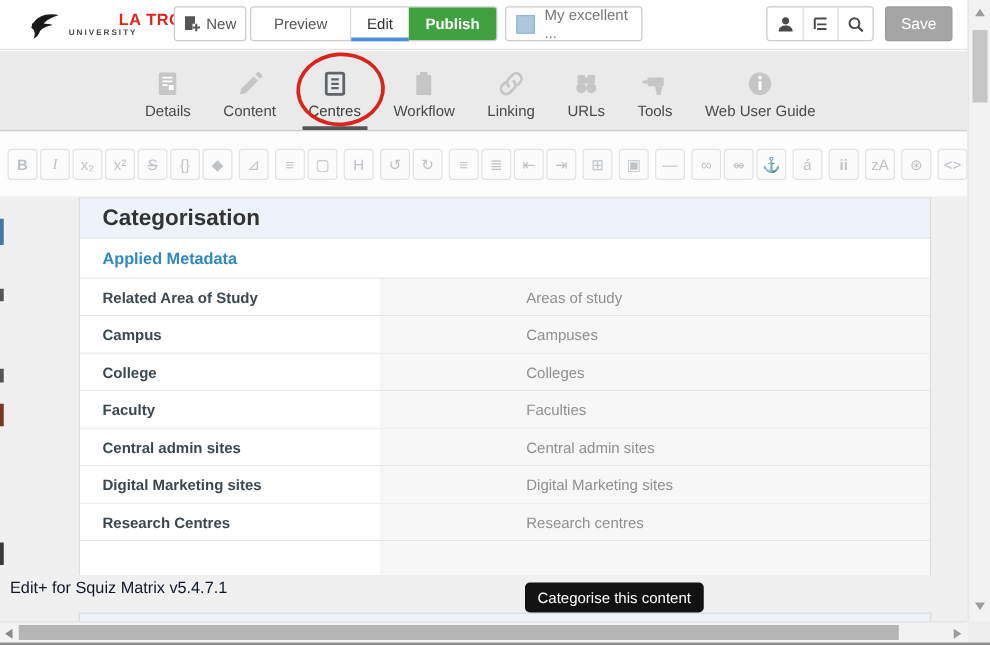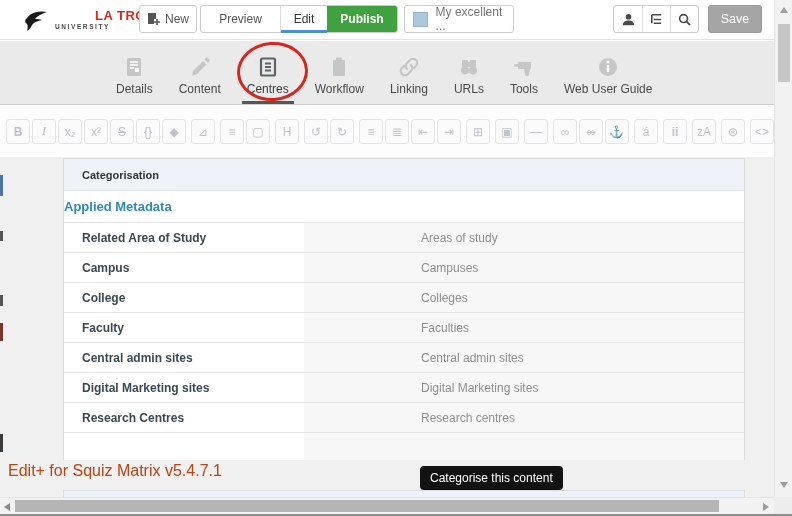--- a/index.html
+++ b/index.html
@@ -44,29 +44,29 @@
   .tb-group { display:flex; }
   .tb-group + .tb-group { margin-left:3px; }
   .tb-btn { width:24px; height:25px; margin-right:2px; background:#fbfbfb; border:1px solid #e4e4e4; border-radius:3px; color:#bfc3c7; font-size:12px; display:flex; align-items:center; justify-content:center; cursor:pointer; font-family:"Liberation Sans", sans-serif; overflow:hidden; white-space:nowrap; }
   .tb-btn.b { font-weight:bold; }
   .tb-btn.i { font-style:italic; font-family:"Liberation Serif", serif; }
   .tb-btn.st { text-decoration:line-through; }
 
   
   .content { position:absolute; left:0; top:157px; width:774px; height:340px; background:#f0f0f0; }
   .panel { position:absolute; left:63px; top:1px; width:682px; background:#fff; border:1px solid #dcdcdc; border-bottom:none; }
-  .p-header { height:32px; background:#eef3f9; border-bottom:1px solid #dde3ea; display:flex; align-items:center; padding-left:18px; font-size:11px; font-weight:bold; color:#333; }
-  .p-link-row { height:32px; background:#fff; border-bottom:1px solid #e6e6e6; display:flex; align-items:center; }
+  .p-header { height:32px; background:#eef3f9; border-bottom:1px solid #dde3ea; display:flex; align-items:center; padding-left:18px; font-size:18px; font-weight:bold; color:#333; }
+  .p-link-row { height:32px; background:#fff; border-bottom:1px solid #e6e6e6; display:flex; align-items:center; padding-left:18px; }
   .p-link { font-size:13px; font-weight:bold; color:#2d89c0; cursor:pointer; }
   .m-row { display:flex; height:30px; border-bottom:1px solid #e6e6e6; cursor:pointer; }
   .m-label { width:240px; background:#fff; display:flex; align-items:center; padding-left:18px; font-size:12px; font-weight:bold; color:#3c4850; }
   .m-value { flex:1; background:#f7f7f7; display:flex; align-items:center; padding-left:117px; font-size:12px; color:#8f8f8f; }
   .m-row.partial { height:27px; border-bottom:none; }
   .next-panel-sliver { position:absolute; left:63px; top:333px; width:682px; height:7px; background:#eef3f9; border:1px solid #dcdcdc; border-bottom:none; }
-  .footer-version { position:absolute; left:8px; top:305px; font-size:16px; color:#c2410c; z-index:6; }
+  .footer-version { position:absolute; left:8px; top:305px; font-size:13px; color:#0f172a; z-index:6; }
   .tooltip { position:absolute; left:420px; top:309px; background:#121212; color:#fff; font-size:12px; padding:5px 10px; border-radius:4px; z-index:7; white-space:nowrap; }
 
   
   .sliver { position:absolute; left:0; width:3px; }
 
   
   .vscroll { position:absolute; left:774px; top:0; width:18px; height:497px; background:#f2f2f2; border-left:1px solid #e2e2e2; }
   .vthumb { position:absolute; left:3px; top:24px; width:12px; height:58px; background:#c6c6c6; cursor:pointer; }
   .arr { position:absolute; width:0; height:0; cursor:pointer; }
   .arr.up { left:5px; top:7px; border-left:4px solid transparent; border-right:4px solid transparent; border-bottom:6px solid #9c9c9c; }

